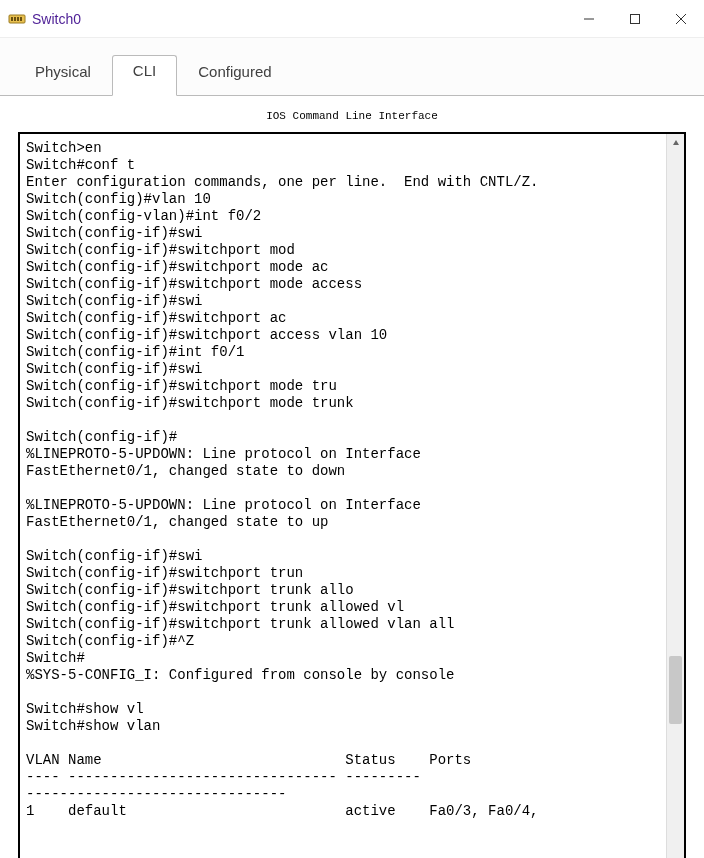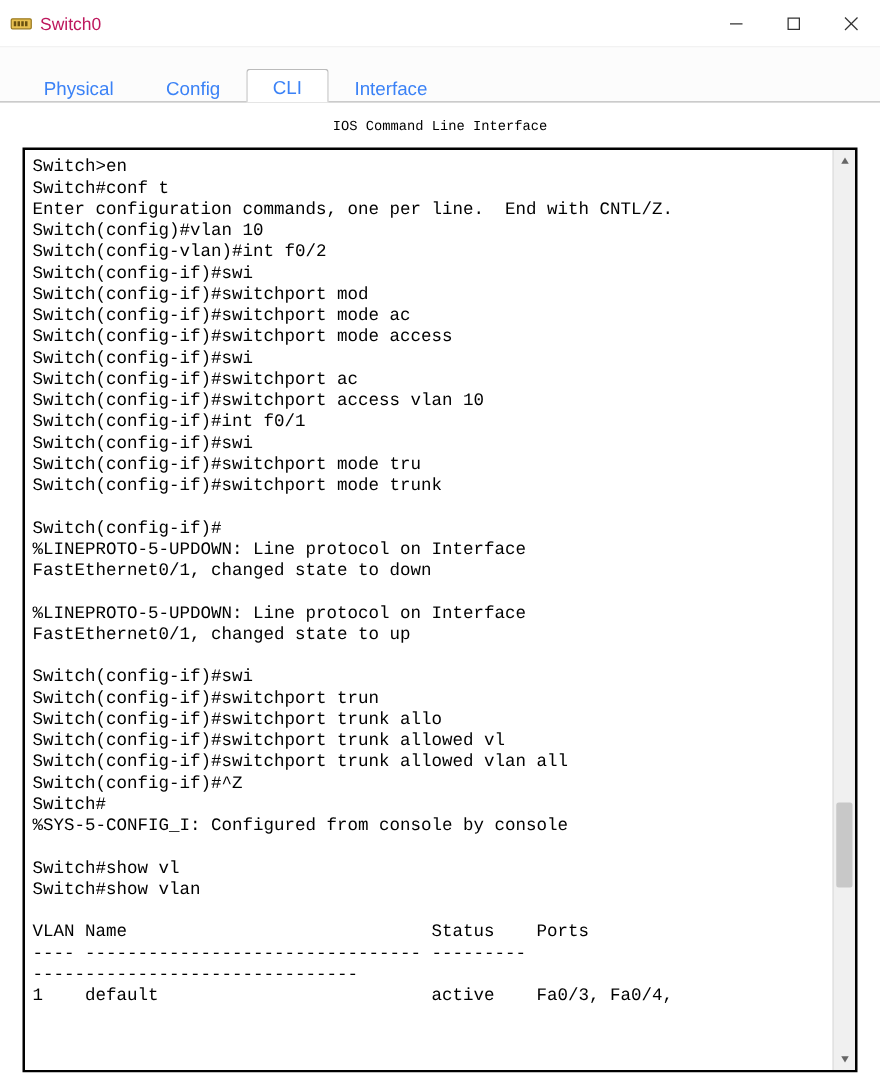--- a/index.html
+++ b/index.html
@@ -18,21 +18,21 @@
       background: #fff;
       border-bottom: 1px solid #eee;
     }
     .titlebar .app-icon {
       width: 18px; height: 18px;
       margin-right: 6px;
       display: inline-flex;
     }
     .titlebar .title {
       font-size: 14px;
-      color: #be185d;
+      color: #4c1d95;
       flex: 1;
     }
     .winbtns { display: flex; height: 100%; }
     .winbtn {
       width: 46px;
       display: flex;
       align-items: center;
       justify-content: center;
       font-size: 14px;
       color: #333;
@@ -41,23 +41,23 @@
 
     .tabstrip {
       display: flex;
       align-items: flex-end;
       padding: 16px 14px 0 14px;
       gap: 0;
       border-bottom: 1px solid #bbb;
       background: #fcfcfc;
     }
     .tab {
-      padding: 6px 20px 2px 20px;
+      padding: 6px 20px 16px 20px;
       font-size: 15px;
-      color: #3b82f6;
+      color: #404040;
       border: 1px solid transparent;
       border-bottom: none;
       position: relative;
       top: 1px;
       cursor: pointer;
       font-family: "Microsoft YaHei", Tahoma, sans-serif;
     }
     .tab.active {
       background: #fff;
       border-color: #bbb;
@@ -142,23 +142,22 @@
       <svg width="12" height="12">
           <line x1="1" y1="1" x2="11" y2="11" stroke="#333" stroke-width="1"></line>
           <line x1="11" y1="1" x2="1" y2="11" stroke="#333" stroke-width="1"></line>
         </svg>
     </div>
   </div>
 </div>
 
 <div class="tabstrip">
   <div class="tab">Physical</div>
-  <div class="tab">Config</div>
   <div class="tab active">CLI</div>
-  <div class="tab">Interface</div>
+  <div class="tab">Configured</div>
 </div>
 
 <div class="subtitle">IOS Command Line Interface</div>
 
 <div class="terminal-wrap">
   <div class="terminal">Switch&gt;en
 Switch#conf t
 Enter configuration commands, one per line.  End with CNTL/Z.
 Switch(config)#vlan 10
 Switch(config-vlan)#int f0/2

